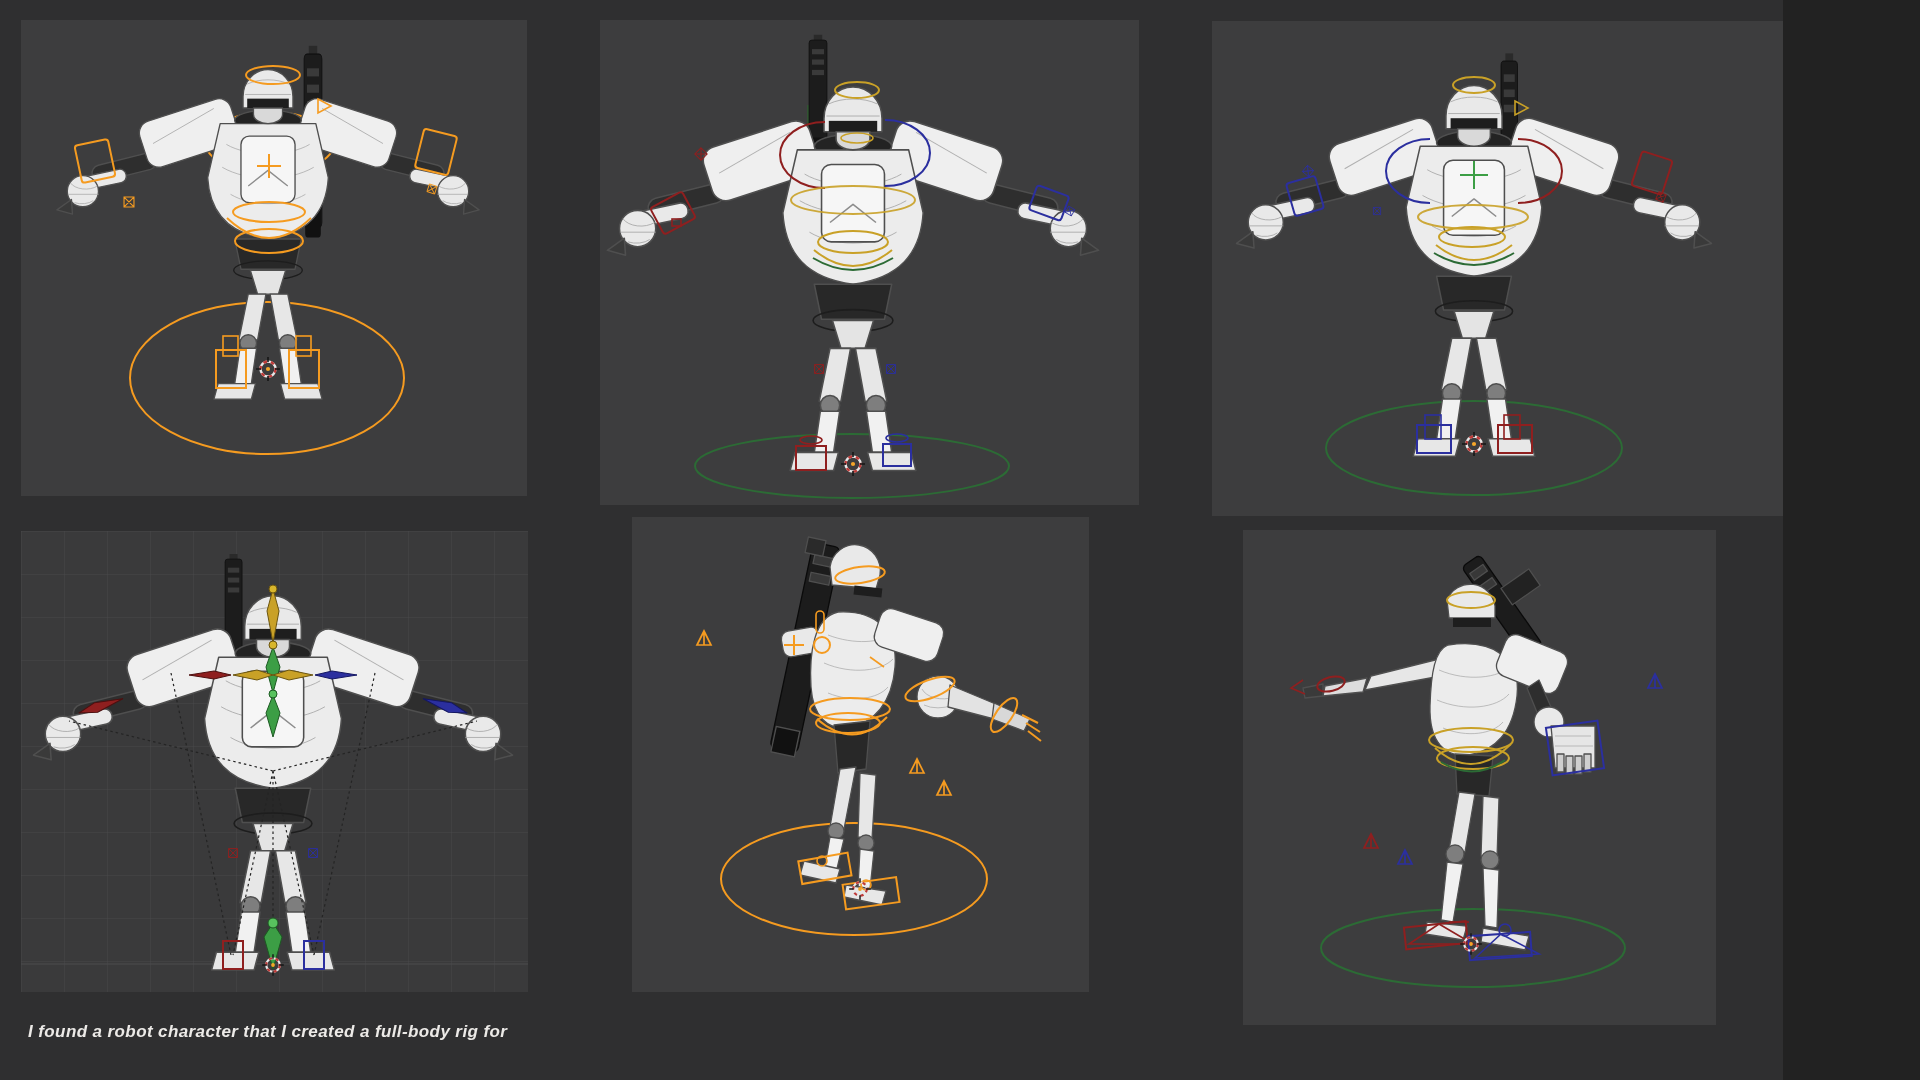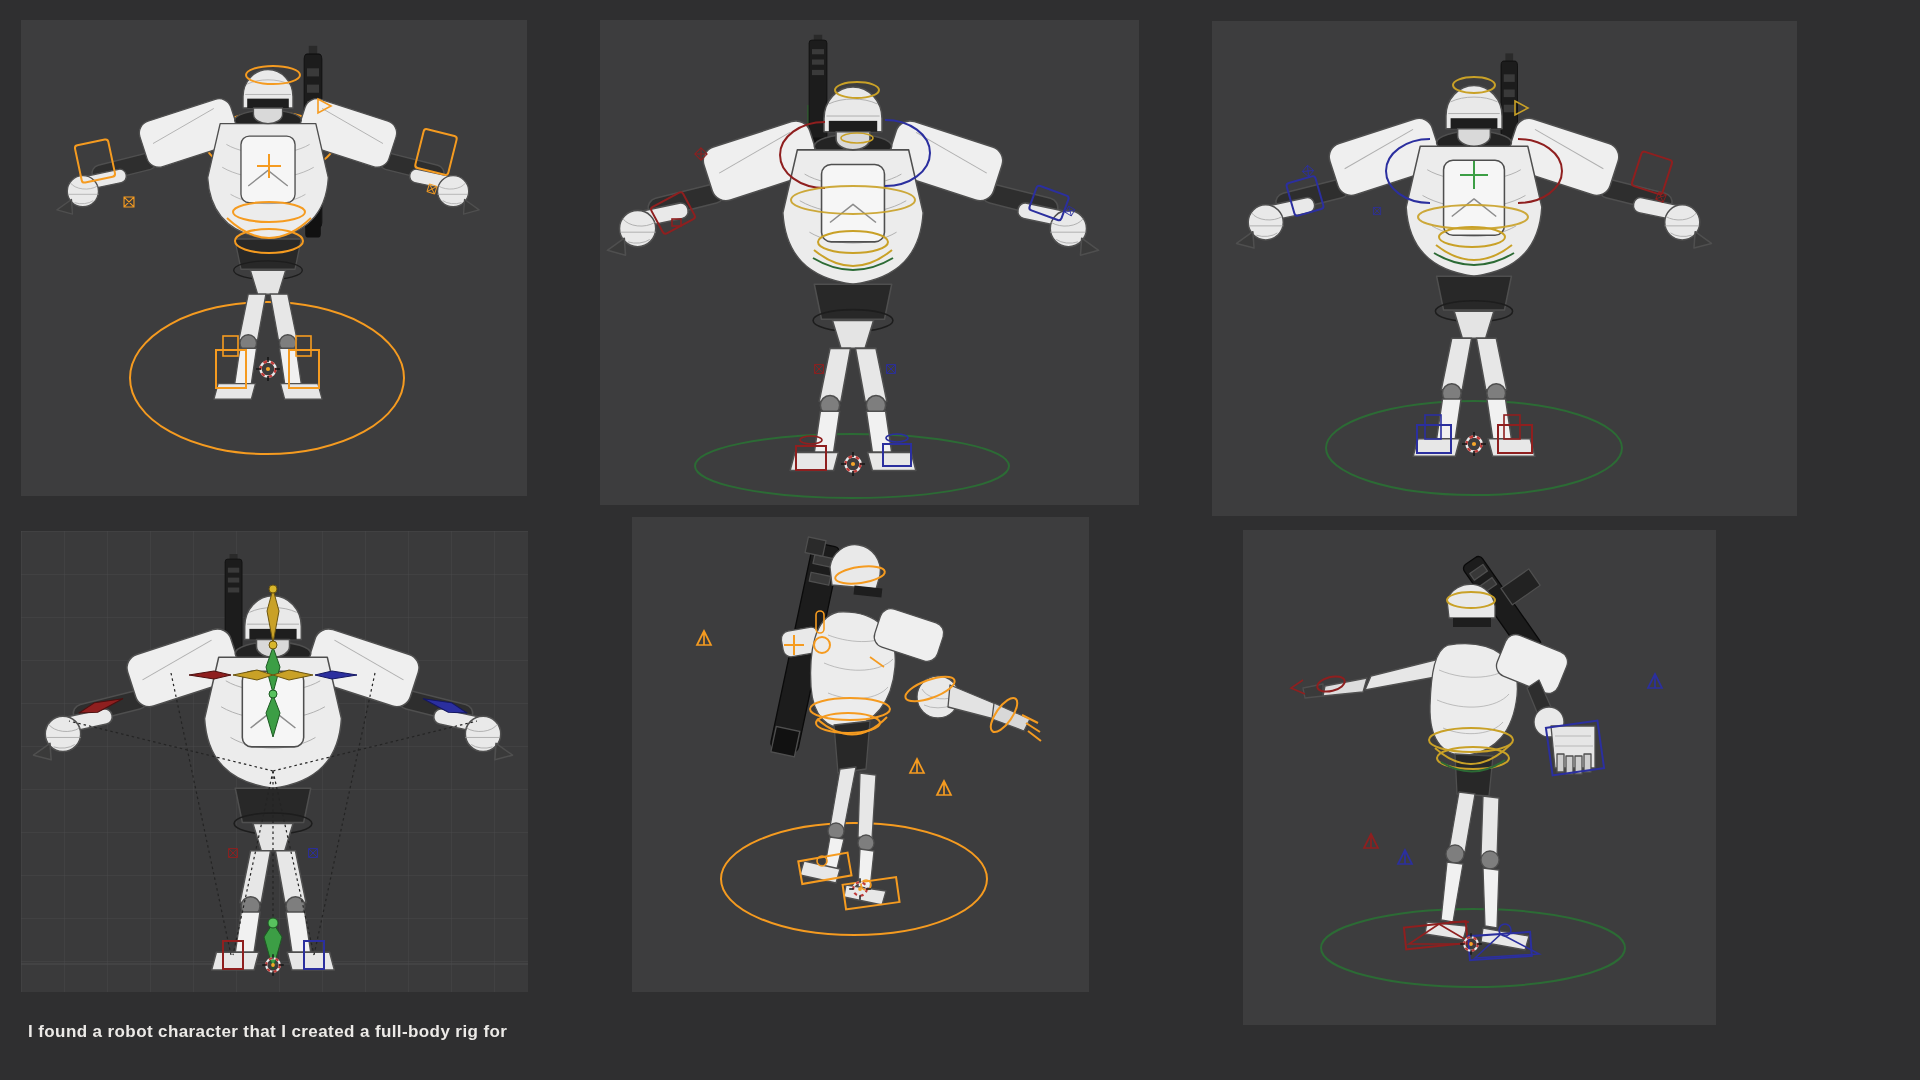--- a/index.html
+++ b/index.html
@@ -1,18 +1,18 @@
 <!DOCTYPE html>
 <html style="--background: #2f2f30; --panel: #3d3d3e; --panel-grid-bg: #3a3a3b; --grid-line: #47474a; --caption-text: #eceae7; --selection-orange: #f59b20; --control-red: #8f1f1f; --control-blue: #2b2f9f; --control-gold: #c9a127; --control-green: #3c9e45; --ground-green: #2c6b35; --body-white: #ebebeb; --body-dark: #262626; --cursor-red: #bf3a38; --cursor-white: #e8e8e8; --cursor-center: #f4a62a;"><head>
 <meta charset="utf-8">
 <style>
   html,body{margin:0;padding:0;background:#222;}
-  #stage{position:relative;width:1920px;height:1080px;overflow:hidden;
+  #stage{position:relative;width:1783px;height:1080px;overflow:hidden;
          background:var(--background,#2f2f30);
-         font-family:"Liberation Sans", sans-serif;}
+         font-family:"Liberation Sans", sans-serif;font-style:italic;}
   .panel{position:absolute;background:var(--panel,#3d3d3e);}
   .panel svg{display:block;width:100%;height:100%;}
   #p1{left:21px;top:20px;width:506px;height:476px;}
   #p2{left:600px;top:20px;width:539px;height:485px;}
   #p3{left:1212px;top:21px;width:585px;height:495px;}
   #p4{left:21px;top:531px;width:507px;height:461px;background:var(--panel-grid-bg,#3a3a3b);}
   #p5{left:632px;top:517px;width:457px;height:475px;}
   #p6{left:1243px;top:530px;width:473px;height:495px;}
   #caption{position:absolute;left:28px;top:1022px;color:var(--caption-text,#eceae7);
            font-size:17px;font-weight:600;letter-spacing:.4px;}

